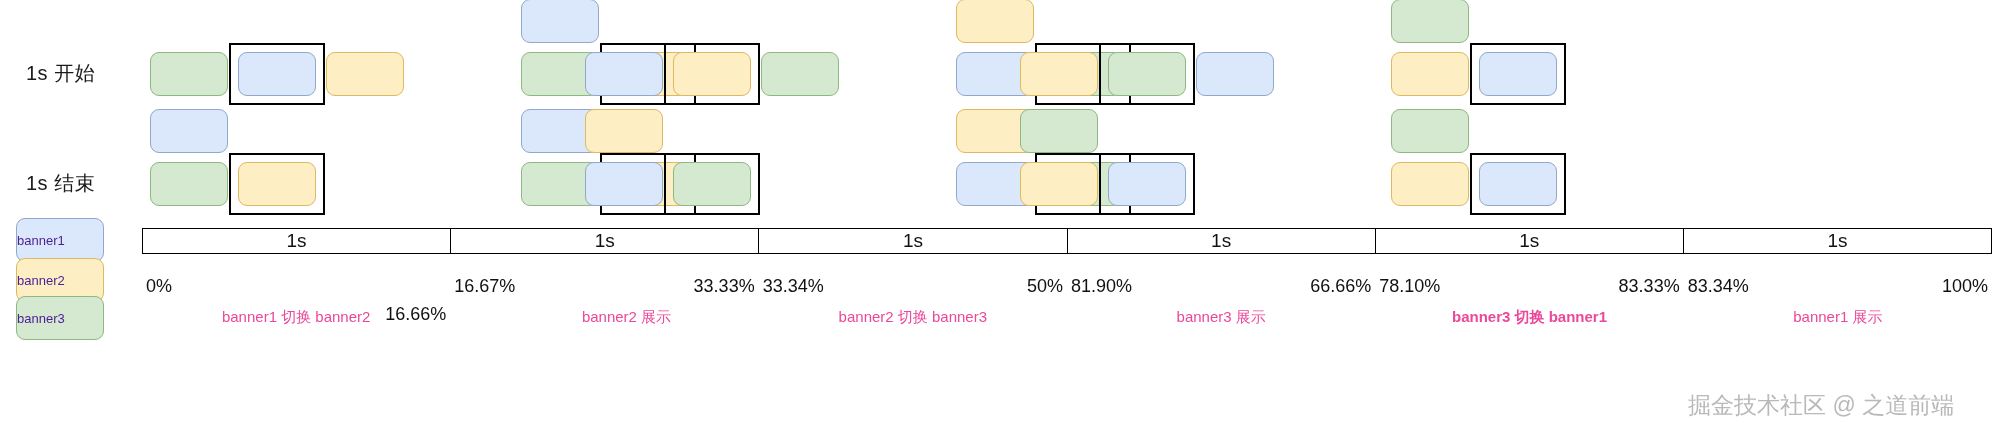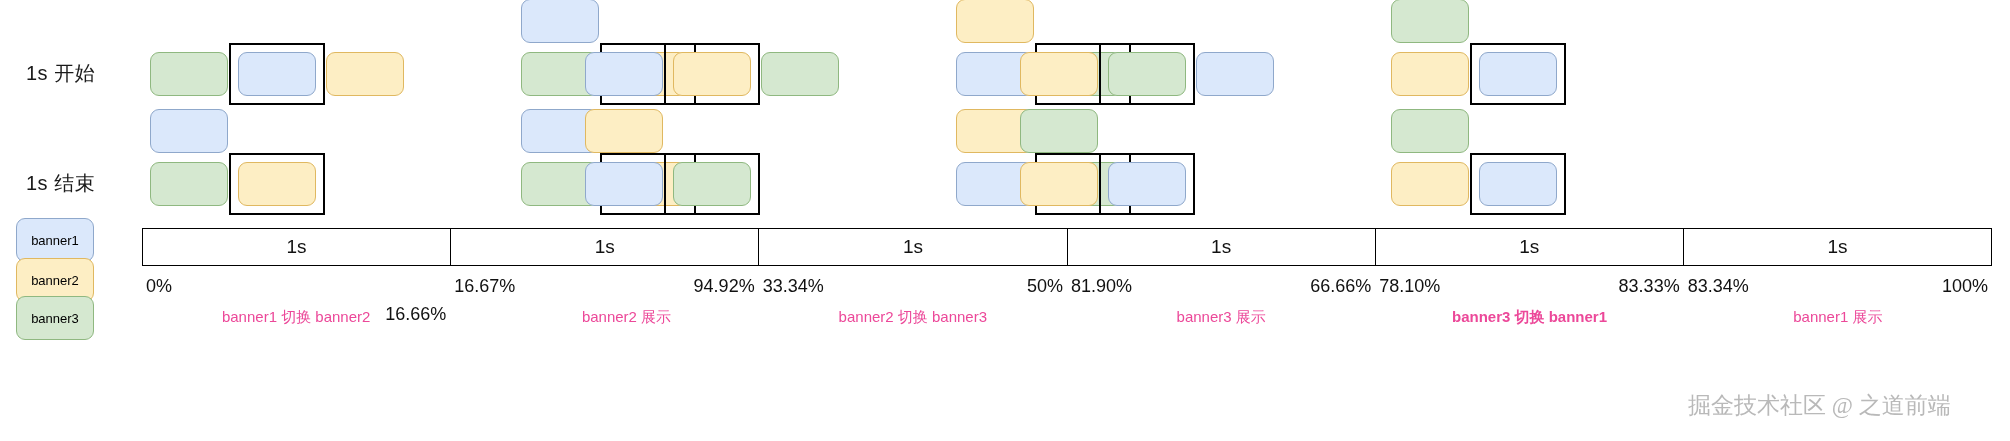--- a/index.html
+++ b/index.html
@@ -69,37 +69,37 @@
   
   .cap{
     position:absolute;
     font-size:15px;color:#ec4899;white-space:nowrap;
     transform:translateX(-50%);
   }
 
   
   .legend-item{
     position:absolute;
-    width:78px;height:44px;
+    width:88px;height:44px;
     border-radius:9px;
     box-sizing:border-box;
-    display:flex;align-items:center;justify-content:center;
-    font-size:13px;color:#000000;
+    display:flex;align-items:center;justify-content:flex-start;
+    font-size:13px;color:#4c1d95;
   }
   .legend-item.b1{background:#dbe8fb;border:1.3px solid #8fa8cb;}
   .legend-item.b2{background:#fdeec4;border:1.3px solid #e0b860;}
   .legend-item.b3{background:#d5e8d0;border:1.3px solid #8fb880;}
 
   
   .watermark{
     position:absolute;
     font-size:23px;
     color:#b9b9b9;
     white-space:nowrap;
-    font-family:Liberation Serif, serif;
+    font-family:Liberation Sans, sans-serif;
   }
 </style>
 </head>
 <body>
 
 <div id="stage">
 
   <div class="row-label" id="label-start" style="left: 26px; top: 60px;">1s 开始</div>
   <div class="row-label" id="label-end" style="left: 26px; top: 170px;">1s 结束</div>
 
@@ -147,34 +147,34 @@
       <div class="viewport" style="left: 1470px; top: 43px;"></div>
       <div class="card b3" style="left: 1391px; top: -1px;"></div>
       <div class="card b2" style="left: 1391px; top: 52px;"></div>
       <div class="card b1" style="left: 1479px; top: 52px;"></div>
       <div class="viewport" style="left: 1470px; top: 153px;"></div>
       <div class="card b3" style="left: 1391px; top: 109px;"></div>
       <div class="card b2" style="left: 1391px; top: 162px;"></div>
       <div class="card b1" style="left: 1479px; top: 162px;"></div>
     </div>
 
-  <div class="timeline" id="timeline" style="left: 142px; top: 228px; width: 1850px; height: 38px;">
+  <div class="timeline" id="timeline" style="left: 142px; top: 228px; width: 1850px; height: 26px;">
       <div class="tl-seg">1s</div>
       <div class="tl-seg">1s</div>
       <div class="tl-seg">1s</div>
       <div class="tl-seg">1s</div>
       <div class="tl-seg">1s</div>
       <div class="tl-seg">1s</div>
     </div>
 
   <div id="pct-layer">
       <div class="pct" style="left: 146px; top: 276px;">0%</div>
       <div class="pct right" style="left: 446.333px; top: 276px; margin-top: 28px;">16.66%</div>
       <div class="pct" style="left: 454.333px; top: 276px;">16.67%</div>
-      <div class="pct right" style="left: 754.667px; top: 276px;">94.92%</div>
+      <div class="pct right" style="left: 754.667px; top: 276px;">33.33%</div>
       <div class="pct" style="left: 762.667px; top: 276px;">33.34%</div>
       <div class="pct right" style="left: 1063px; top: 276px;">50%</div>
       <div class="pct" style="left: 1071px; top: 276px;">81.90%</div>
       <div class="pct right" style="left: 1371.33px; top: 276px;">66.66%</div>
       <div class="pct" style="left: 1379.33px; top: 276px;">78.10%</div>
       <div class="pct right" style="left: 1679.67px; top: 276px;">83.33%</div>
       <div class="pct" style="left: 1687.67px; top: 276px;">83.34%</div>
       <div class="pct right" style="left: 1988px; top: 276px;">100%</div>
     </div>
   <div id="cap-layer">

